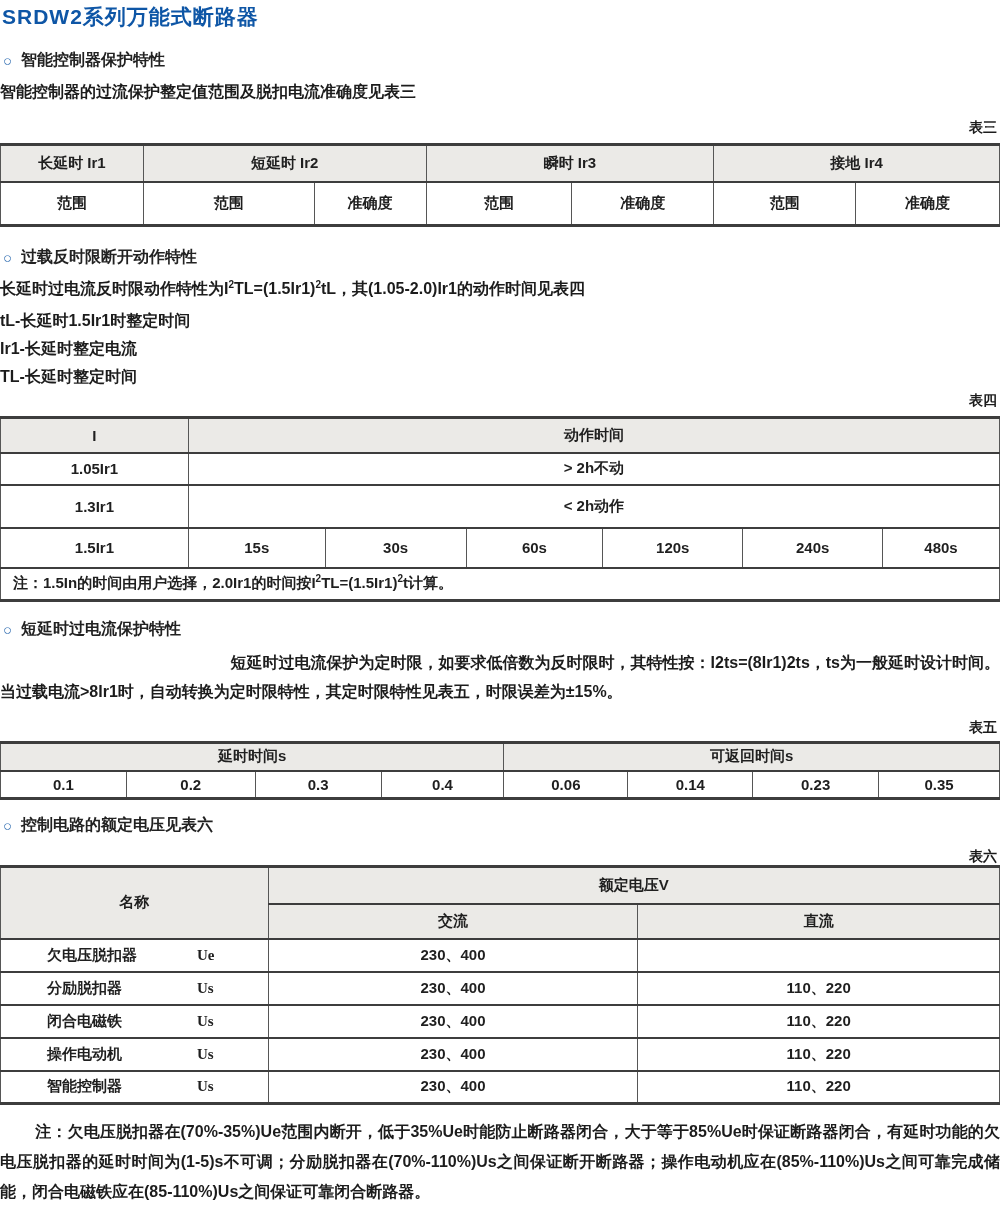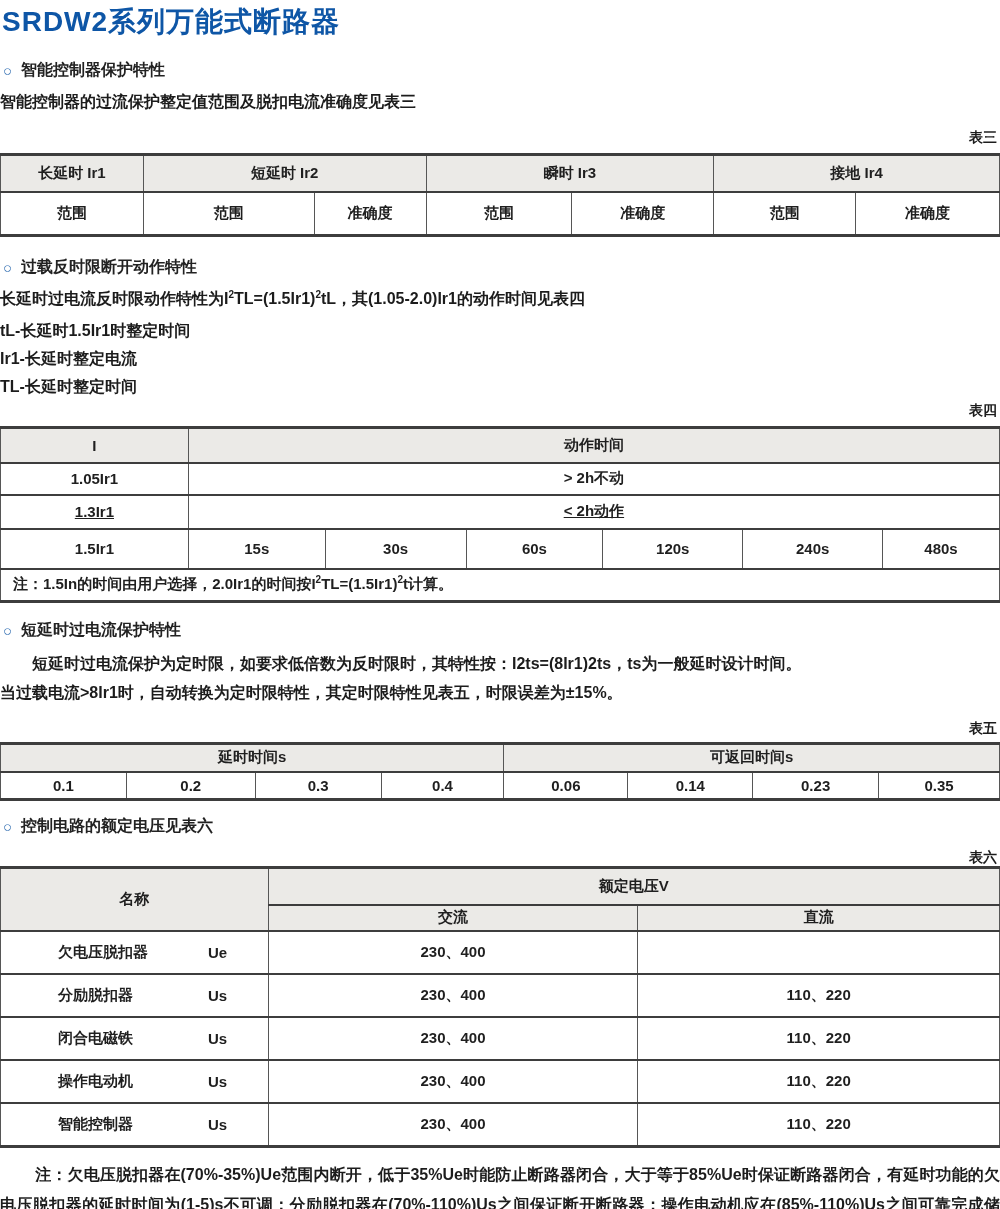--- a/index.html
+++ b/index.html
@@ -6,21 +6,21 @@
   html, body { background: #ffffff; }
   body {
     width: 1000px; height: 1209px; overflow: hidden;
     font-family: "Liberation Sans", "DejaVu Sans", sans-serif;
     color: #1c1c1c;
   }
   .page { width: 1000px; height: 1209px; position: relative; }
 
   .title {
     margin: 3px 0 0 2px;
-    font-size: 28px; font-weight: bold; color: #0e56a6;
+    font-size: 21px; font-weight: bold; color: #0e56a6;
     letter-spacing: 1px;
   }
 
   .heading {
     font-size: 16px; font-weight: bold; color: #222;
     display: flex; align-items: center;
   }
   .bullet {
     color: #3a74b5; font-weight: normal; font-size: 15px;
     margin: 0 9px 0 3px; line-height: 1;
@@ -29,21 +29,21 @@
   .h2 { margin-top: 20px; }
   .h3 { margin-top: 17px; }
   .h4 { margin-top: 15px; }
 
   .para { font-size: 16px; font-weight: bold; line-height: 19px; }
   .intro { margin-top: 11px; }
   .formula { margin-top: 11px; }
   .def1 { margin-top: 13px; }
   .defn { margin-top: 9px; }
   .p-indent { text-indent: 2em; }
-  .s3p1 { margin-top: 13px; }
+  .s3p1 { margin-top: 13px; text-align: right; }
   .s3p2 { margin-top: 10px; }
   sup { font-size: 10px; font-weight: bold; vertical-align: super; line-height: 0; }
 
   .table-label {
     font-size: 14px; font-weight: bold; text-align: right;
     padding-right: 3px; height: 16px; line-height: 16px;
   }
   .lbl3 { margin-top: 18px; }
   .lbl4 { margin-top: 6px; }
   .lbl5 { margin-top: 18px; }
@@ -67,33 +67,33 @@
   }
   .gray { background: #ebeae7; }
   .thin-split { border-top: 1px solid #565656; }
 
   .t3 tr:nth-child(1) { height: 37px; }
   .t3 tr:nth-child(2) { height: 44px; }
   .t3 tr:nth-child(3) { height: 39px; }
 
   .t4 tr:nth-child(1) { height: 35px; }
   .t4 tr:nth-child(2) { height: 32px; }
-  .t4 tr:nth-child(3) { height: 34px; text-decoration: underline; }
+  .t4 tr:nth-child(3) { height: 43px; }
   .t4 tr:nth-child(4) { height: 40px; }
   .t4 tr:nth-child(5) { height: 31px; }
   .t4 tr.note-row { height: 33px; }
   .note-cell { text-align: left; padding-left: 12px; border-left: none; border-right: none; }
 
   .t5 tr:nth-child(1) { height: 28px; }
   .t5 tr:nth-child(2) { height: 28px; }
 
   .t6 tr:nth-child(1) { height: 37px; }
-  .t6 tr:nth-child(2) { height: 26px; margin-top: 11px; }
+  .t6 tr:nth-child(2) { height: 35px; margin-top: 11px; }
   .t6 tr.data-row { height: 33px; }
-  .name-cell { padding: 11px; }
+  .name-cell { padding: 0; font-family: Liberation Serif, serif; }
   .name-wrap { display: flex; align-items: center; text-align: left; }
   .name-text { margin-left: 46px; width: 150px; }
   .name-sym  { margin-left: 0; }
 
   .footer-note {
     margin-top: 12px;
     font-size: 16px; font-weight: bold; line-height: 30px;
     text-align: justify; text-indent: 2.2em;
   }
 </style>

